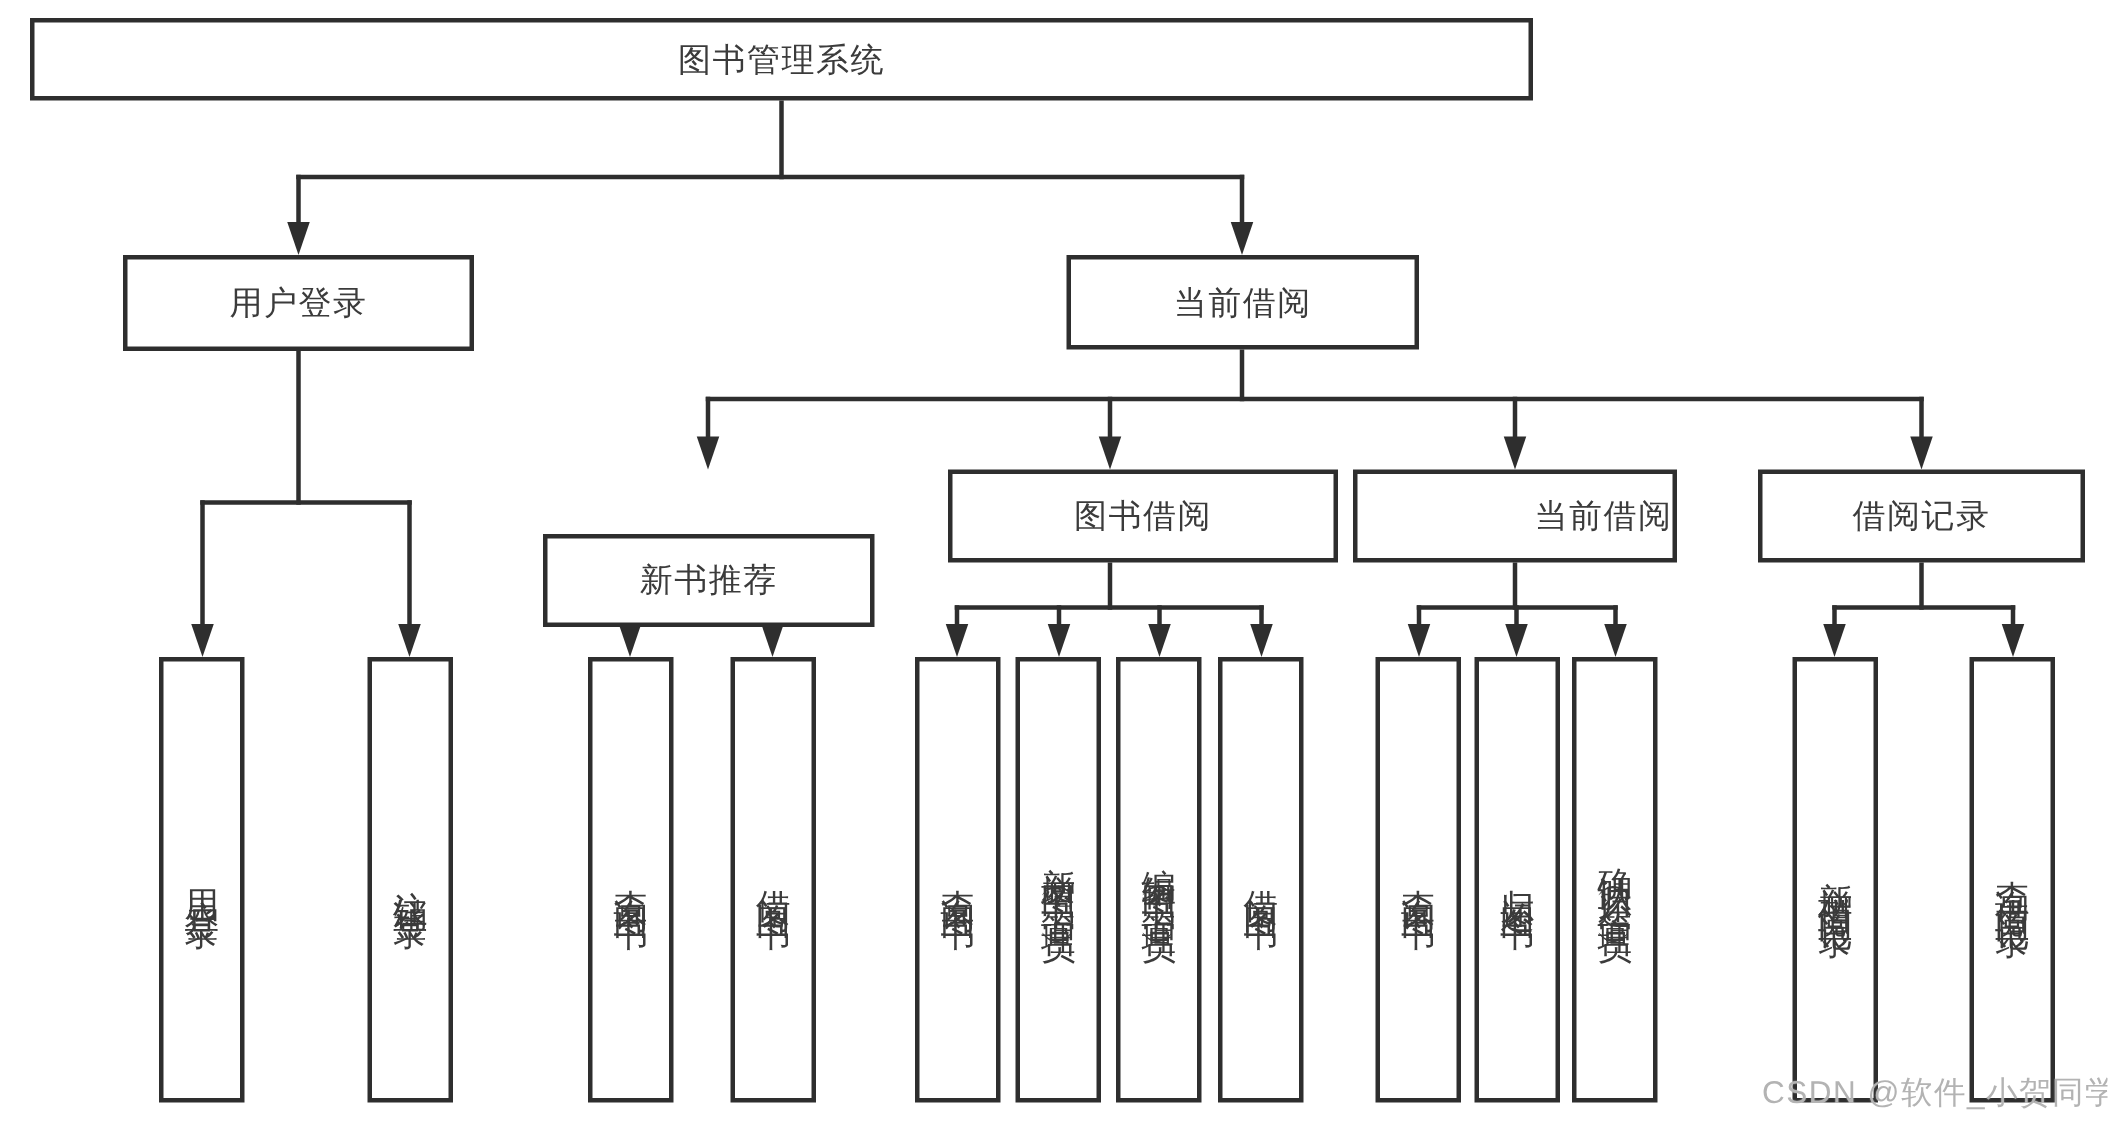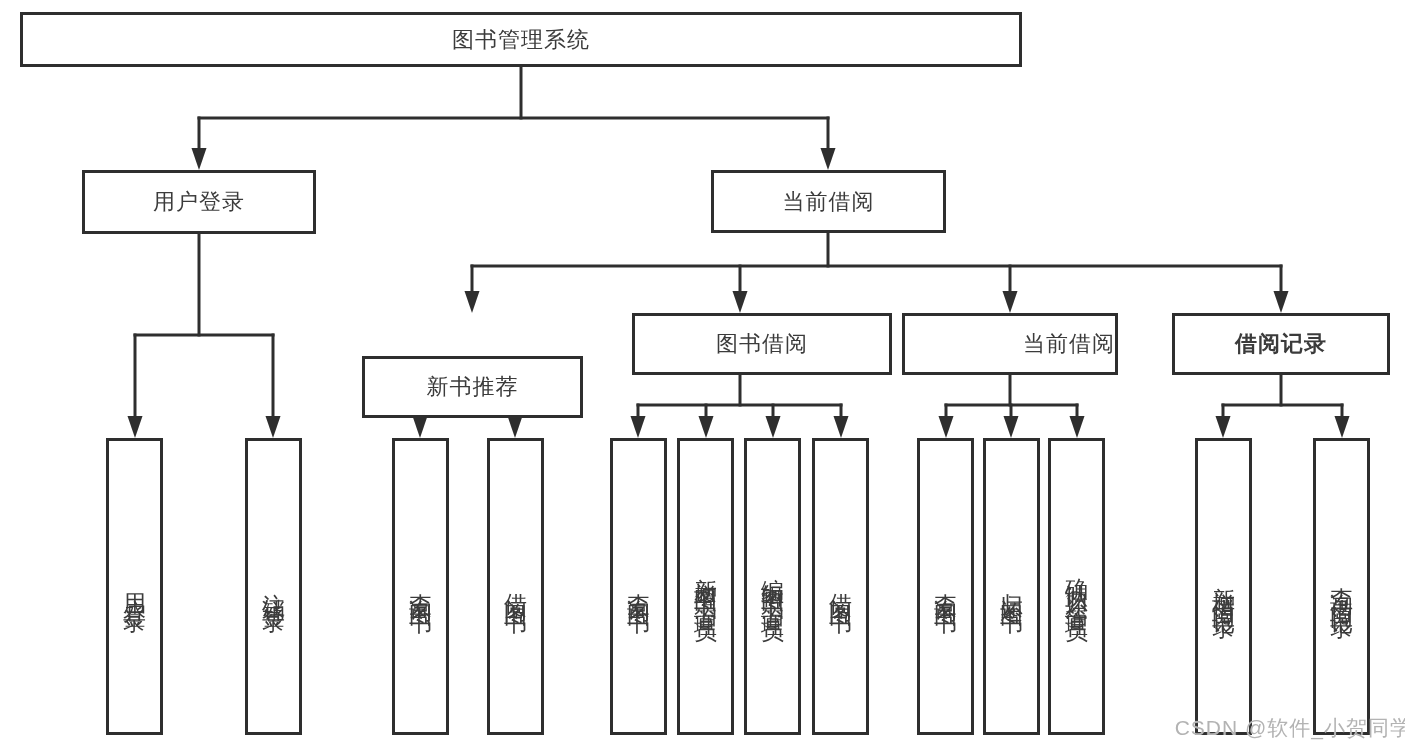--- a/index.html
+++ b/index.html
@@ -34,21 +34,21 @@
     color:var(--text);
   }
   .hlabel{font-size:22px;letter-spacing:1px;}
   .root-box{left:20px;top:12px;width:1002px;height:55px;}
   .b-user{left:82px;top:170px;width:234px;height:64px;}
   .b-book{left:711px;top:170px;width:235px;height:63px;}
   .l3{top:313px;height:62px;}
   .l3-1{left:362px;width:221px;margin-top:43px;}
   .l3-2{left:632px;width:260px;}
   .l3-3{left:902px;width:216px;justify-content:flex-end;}
-  .l3-4{left:1172px;width:218px;font-weight:bold;}
+  .l3-4{left:1172px;width:218px;}
   .leaf{top:438px;width:57px;height:297px;}
   .vtext{
     writing-mode:vertical-rl;
     text-orientation:mixed;
     font-size:23px;
     line-height:1;
     letter-spacing:6px;
     color:var(--text);
     white-space:nowrap;
   }

